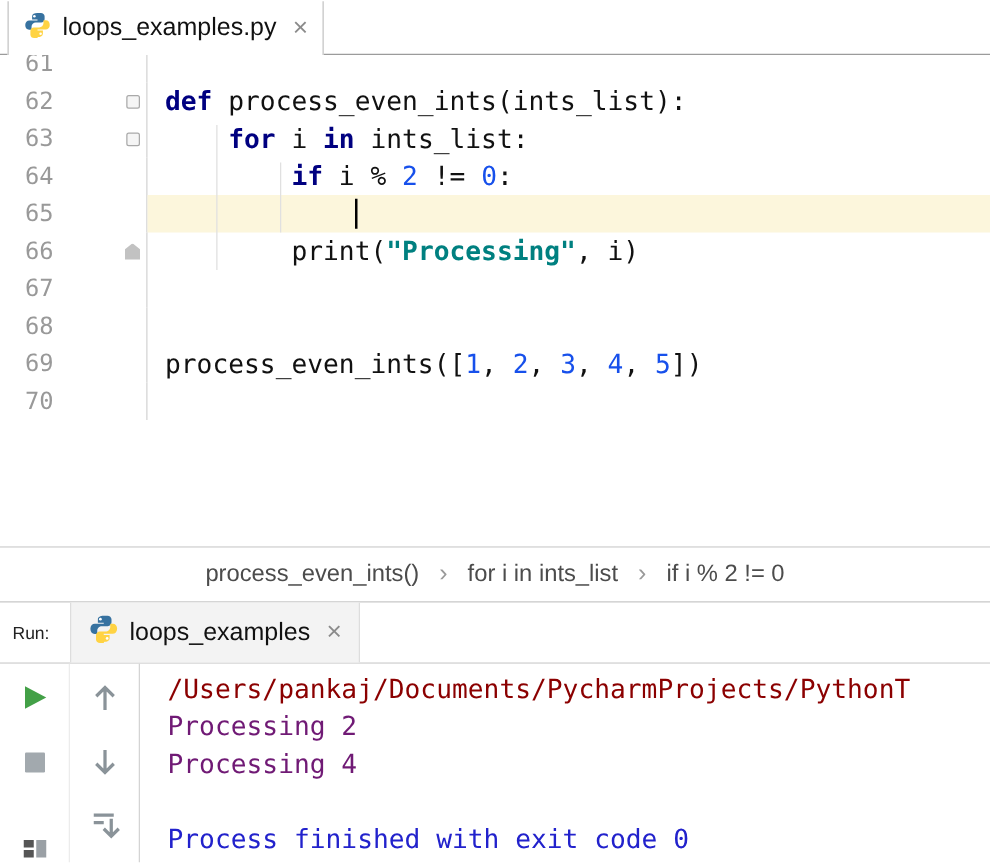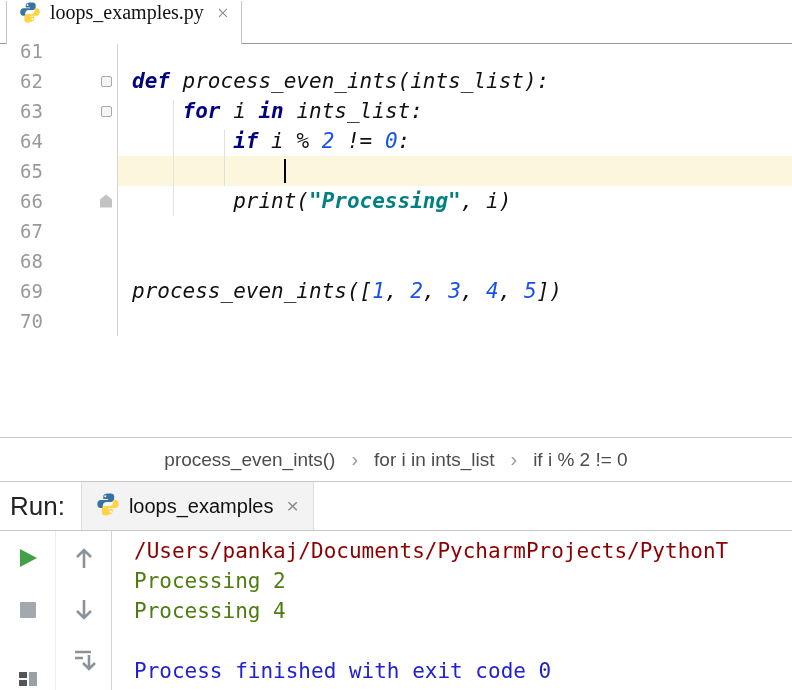--- a/index.html
+++ b/index.html
@@ -7,71 +7,71 @@
               font-family:"Liberation Sans", sans-serif; }
 
   :root{
     --keyword:#000080; --number:#1750EB; --string:#008080;
     --lineHighlight:#FCF6DC; --consolePath:#8B0000; --consoleInfo:#2222CC;
     --runGreen:#43A047;
   }
 
   
   .tabbar{ height:44px; border-bottom:1px solid #9b9b9b; background:#fff; position:relative; }
-  .tab{ position:absolute; left:6px; top:1px; height:43px; display:flex; 
+  .tab{ position:absolute; left:6px; top:1px; height:43px; display:flex; align-items:center;
         gap:9px; padding:0 12px 0 12px; background:#fff;
-        border-left:1px solid #c4c4c4; border-right:1px solid #c4c4c4; font-size:20px; color:#111;font-family:Liberation Serif, serif; }
+        border-left:1px solid #c4c4c4; border-right:1px solid #c4c4c4; font-size:20px; color:#111; }
   .tab-close{ color:#8b8b8b; font-size:21px; margin-left:4px; cursor:pointer; }
 
   
   .editor{ position:relative; height:393px; overflow:hidden;
            font-family:"DejaVu Sans Mono", monospace; font-size:21px; background:#fff; }
   #editor-lines{ position:relative; top:-8px; }
   .line{ display:flex; height:30px; line-height:30px;padding-left:10px; }
   .lnum{ flex:0 0 48px; padding-left:10px; color:#999; font-size:19px; }
   .foldcol{ flex:0 0 60px; border-right:1px solid #d4d4d4; display:flex;
             justify-content:flex-end; align-items:center; padding-right:5px; }
   .fold-open{ width:11px; height:11px; border:1px solid #a9a9a9; border-radius:2px; background:#f5f5f5; }
   .fold-end{ width:12px; height:13px; background:#c2c2c2;
              clip-path:polygon(50% 0,100% 38%,100% 100%,0 100%,0 38%); }
-  .code{ flex:1; padding-left:14px; white-space:pre; color:#111;font-style:italic; }
+  .code{ flex:1; padding-left:14px; white-space:pre; color:#111; }
   .line.hl .code{ background:var(--lineHighlight); }
   .seg-kw{ color:var(--keyword); font-weight:bold; }
   .seg-num{ color:var(--number); }
   .seg-str{ color:var(--string); font-weight:bold; }
   .seg-plain{ color:#111; }
   .caret{ display:inline-block; width:2px; height:24px; background:#000; vertical-align:-5px; }
   .indent-guide{ position:absolute; width:1px; background:#e0e0e0; }
   .g1{ left:173px; top:56px; height:116px; }
   .g2{ left:224px; top:86px; height:56px; }
 
   
   .breadcrumbs{ height:44px; border-top:1px solid #c8c8c8; background:#fff;
                 display:flex; align-items:center; justify-content:center; gap:16px;
                 font-size:19px; color:#4c4c4c; }
   .sep{ color:#9a9a9a; font-size:20px; }
   .crumb{ cursor:pointer; }
 
   
   .runbar{ height:50px; border-top:1px solid #c8c8c8; border-bottom:1px solid #c8c8c8;
            background:#fff; display:flex; align-items:center; }
-  .run-label{ padding:0 16px 0 10px; font-size:26px; color:#222; }
+  .run-label{ padding:0 16px 0 10px; font-size:14px; color:#222; }
   .run-tab{ height:100%; display:flex; align-items:center; gap:9px; padding:0 14px;
             background:#f3f3f3; border-left:1px solid #ddd; border-right:1px solid #ddd;
             font-size:20px; color:#111; }
 
   
   .console-area{ height:159px; display:flex; background:#fff; }
   .tools{ position:relative; width:56px; flex:0 0 56px; }
   .tools.c1{ border-right:1px solid #ececec; }
   .tools.c2{ border-right:1px solid #d4d4d4; }
   .ticon{ position:absolute; left:50%; transform:translateX(-50%); cursor:pointer; line-height:0; }
   .console{ flex:1; font-family:"DejaVu Sans Mono", monospace; font-size:21px;
             line-height:30px; padding:5px 0 0 22px; white-space:pre; overflow:hidden; }
-  .cline.plain{ color:#4d7c0f; }
+  .cline.plain{ color:#701a75; }
   .cline.path{ color:var(--consolePath); }
   .cline.info{ color:var(--consoleInfo); }
 </style>
 </head>
 <body>
 
 <div class="tabbar">
   <div class="tab">
     <span>
       <svg width="22" height="22" viewBox="0 0 24 24">

